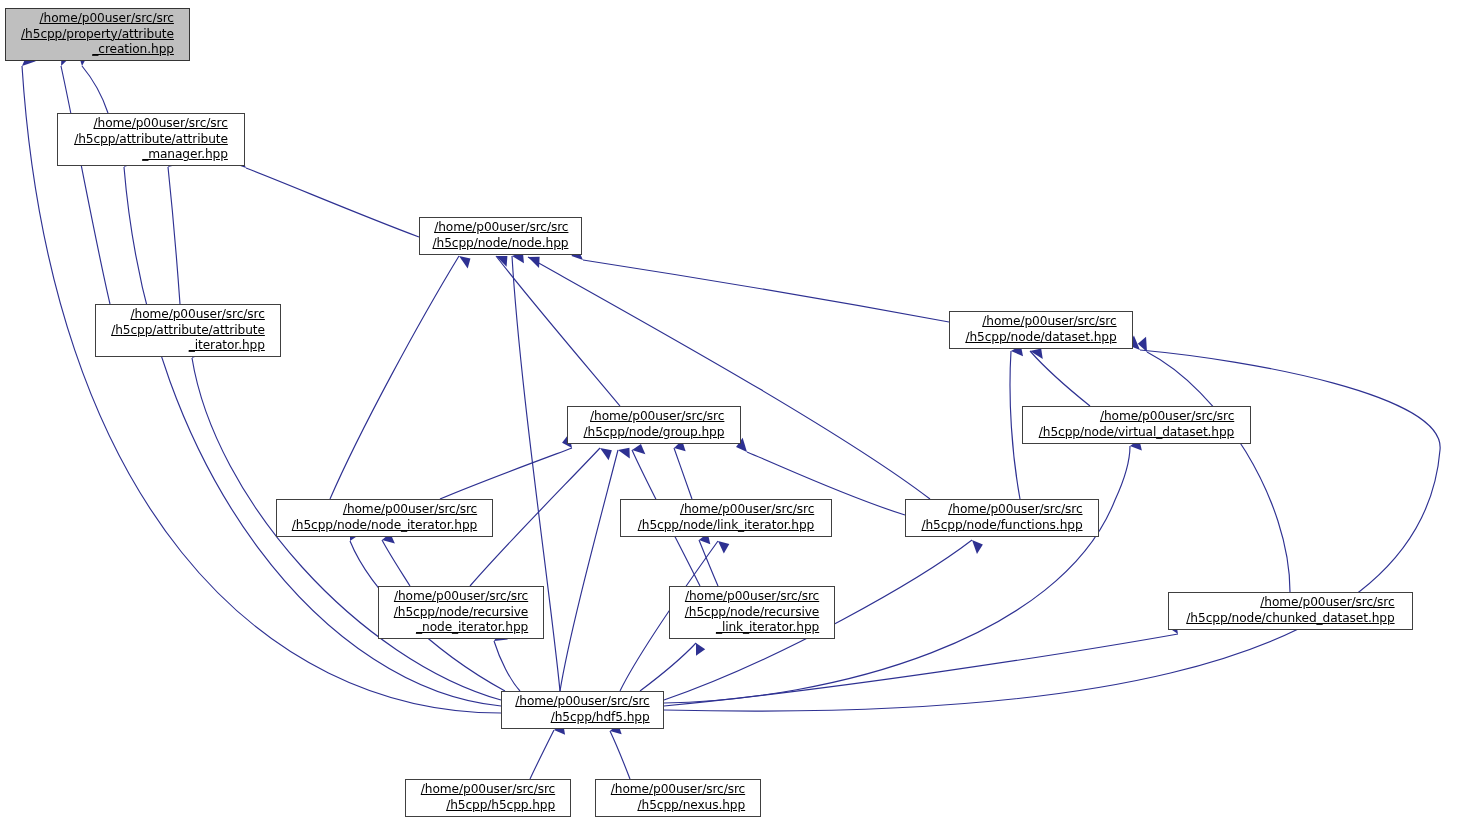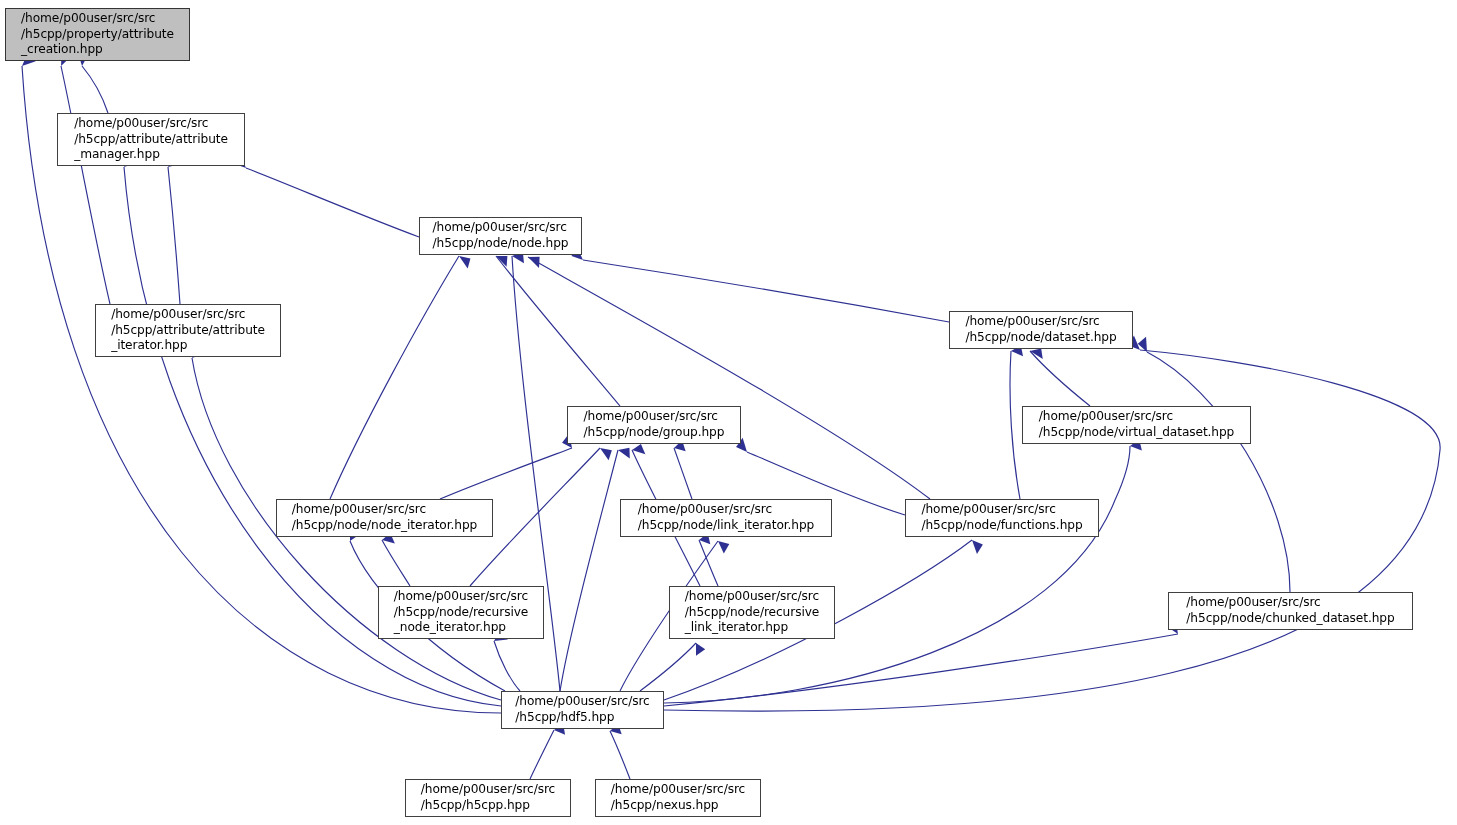--- a/index.html
+++ b/index.html
@@ -24,27 +24,28 @@
   }
   .node-box {
     position: absolute;
     box-sizing: border-box;
     border: 1px solid #404040;
     background: #ffffff;
     display: flex;
     flex-direction: column;
     align-items: center;
     justify-content: center;
-    text-align: left;
+    text-align: right;
     font-size: 12.2px;
     line-height: 15.6px;
     color: #000000;
     white-space: pre;
     cursor: pointer;
     letter-spacing: -0.1px;
+    text-decoration: underline;
   }
   .node-box.root {
     background: #bfbfbf;
     border-color: #353535;
   }
   .node-label {
     display: block;
     white-space: pre;
   }
   .edge-path {

